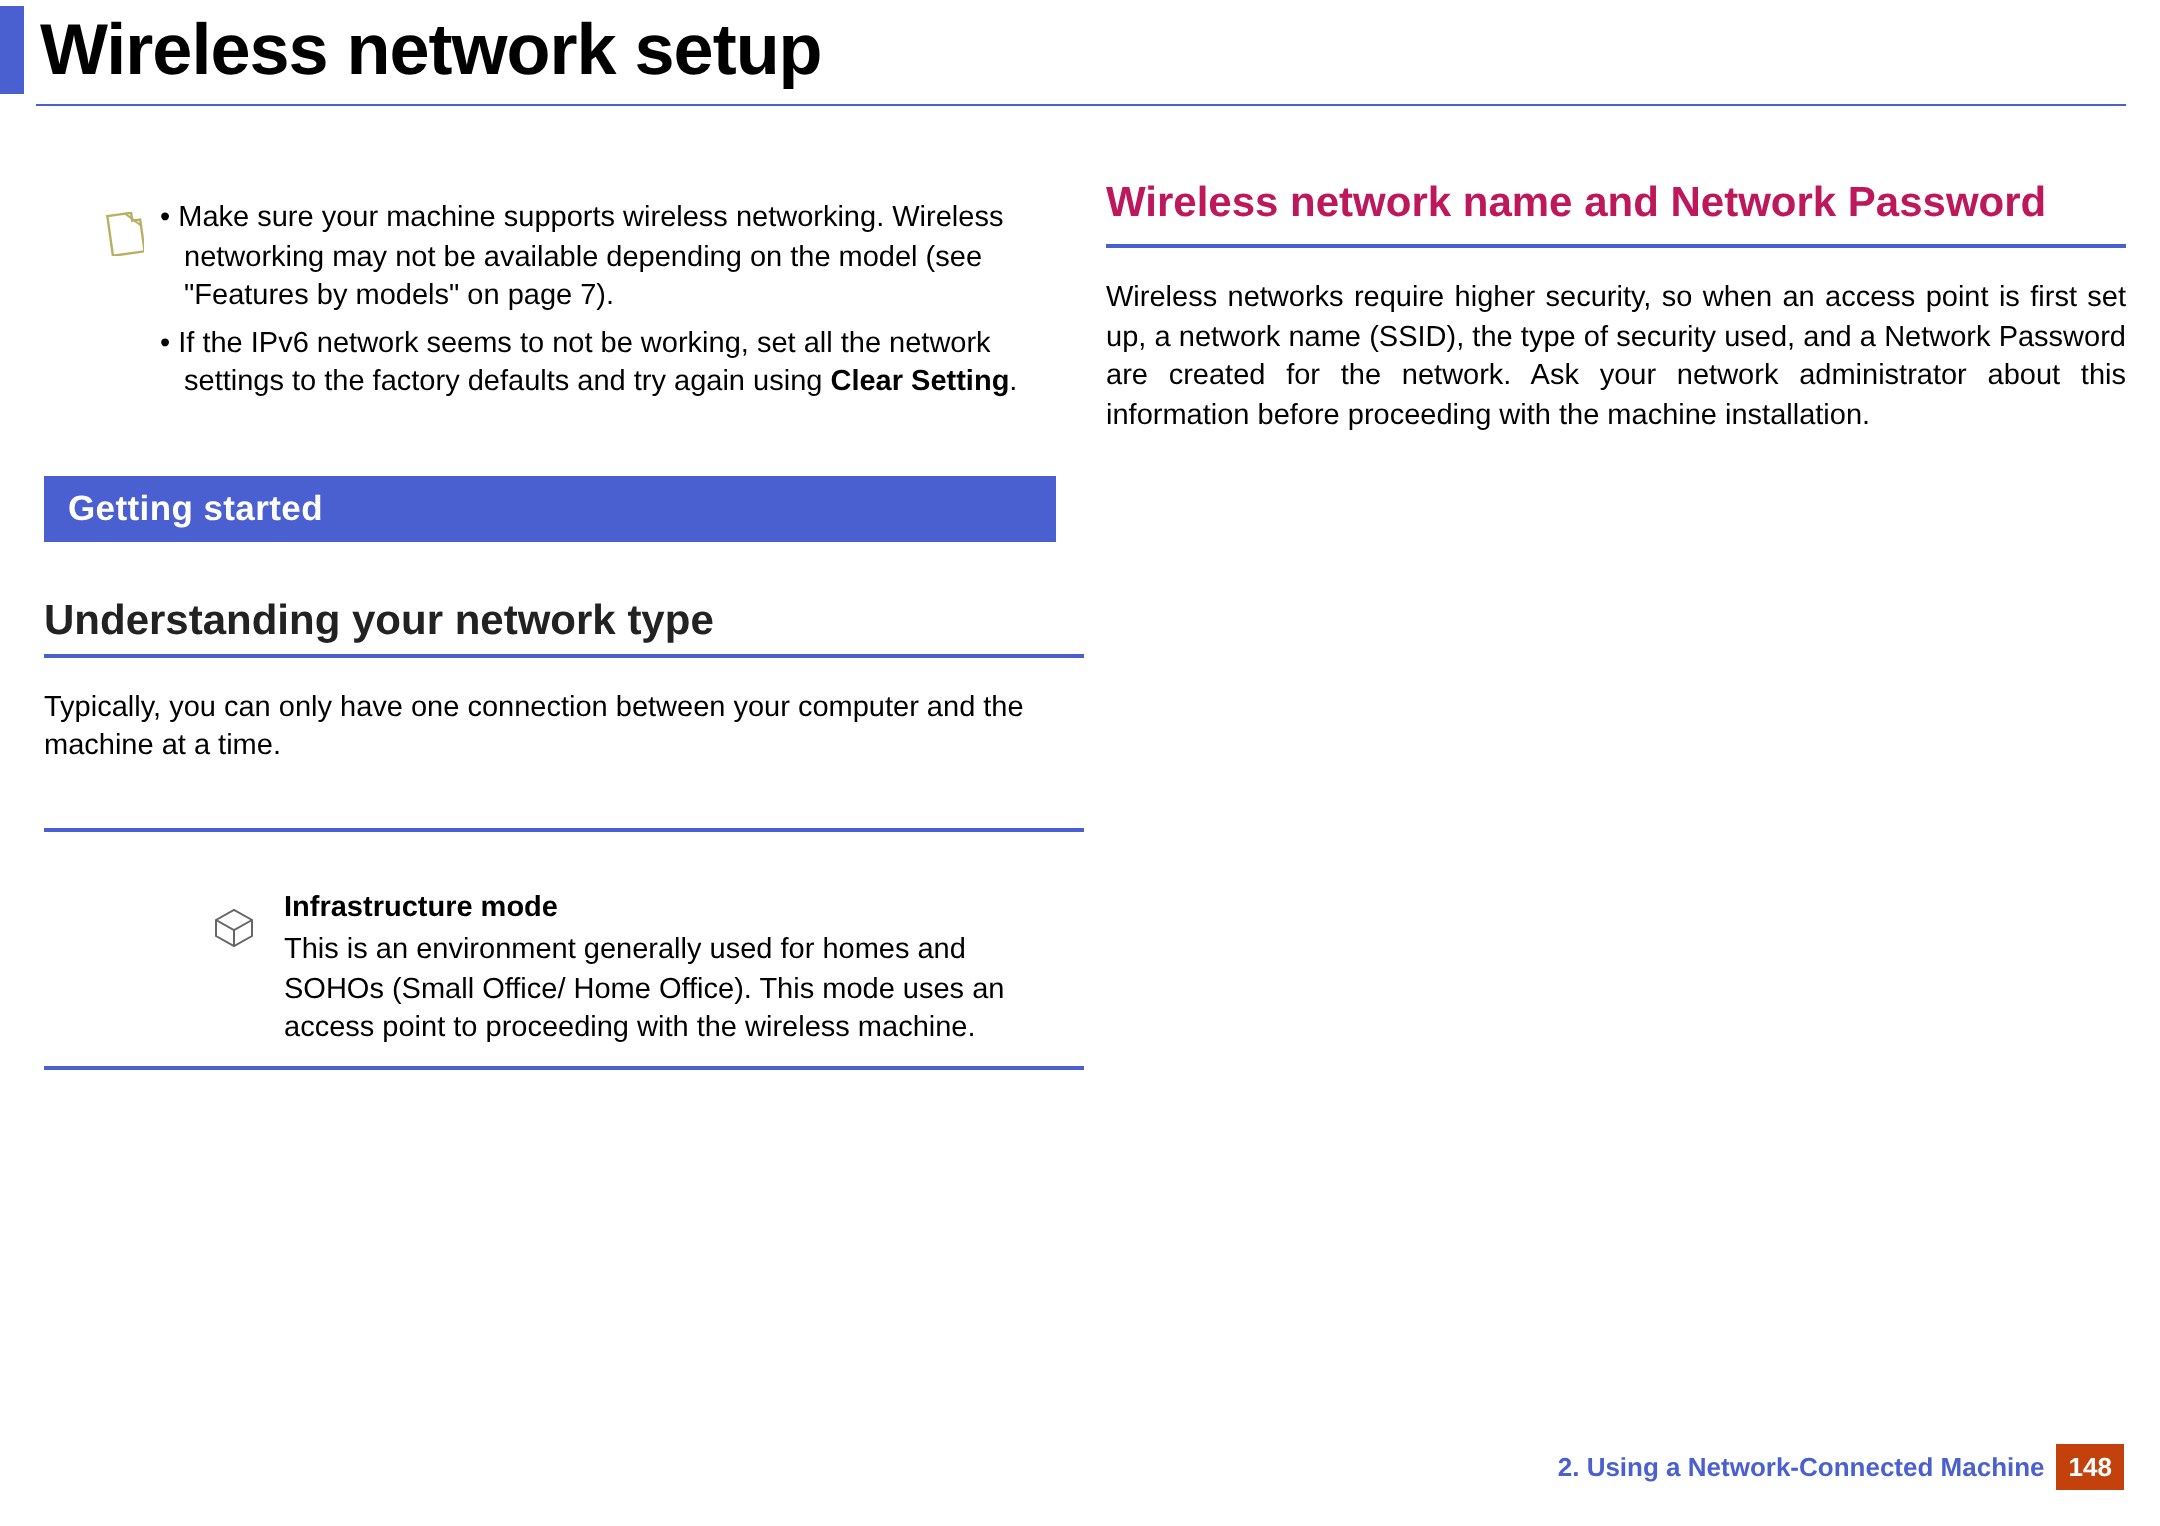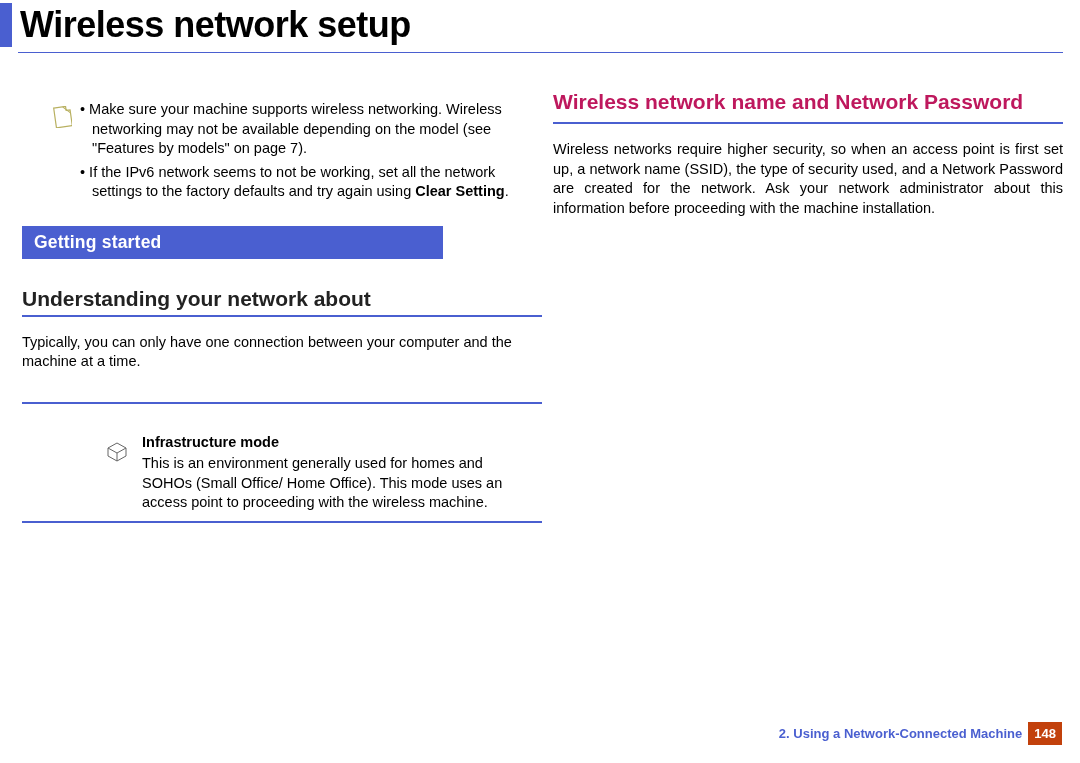--- a/index.html
+++ b/index.html
@@ -4,26 +4,26 @@
 <style>
   * { box-sizing: border-box; margin: 0; padding: 0; }
   html, body { width: 1080px; height: 763px; font-family: Arial, Helvetica, sans-serif; color: #000; background: #fff; }
   .page { position: relative; width: 1080px; height: 763px; }
   .title-wrap { position: absolute; left: 0; top: 0; height: 50px; display: flex; align-items: center; }
   .title-bar { width: 12px; height: 44px; background: #4a5fd0; margin-right: 8px; }
   .page-title { font-size: 36px; font-weight: 700; letter-spacing: -0.5px; }
   .title-rule { position: absolute; left: 18px; top: 52px; width: 1045px; height: 0; border-top: 1px solid #4a5fd0; }
   .column-left { position: absolute; left: 22px; top: 100px; width: 520px; }
   .column-right { position: absolute; left: 553px; top: 90px; width: 510px; }
-  .note-block { position: relative; padding-left: 58px; margin-bottom: 24px; }
+  .note-block { position: relative; padding-left: 58px; margin-bottom: 36px; }
   .note-icon { position: absolute; left: 30px; top: 6px; }
   .note-list { font-size: 14.5px; line-height: 1.35; }
   .note-list li { list-style: none; margin-bottom: 4px; text-indent: -12px; padding-left: 12px; }
   .bold { font-weight: 700; }
-  .section-banner { background: #4a5fd0; color: #fff; font-weight: 700; font-size: 17.5px; padding: 6px 10px 6px 12px; width: 421px; margin-bottom: 28px; letter-spacing: 0.2px; }
+  .section-banner { background: #4a5fd0; color: #fff; font-weight: 700; font-size: 17.5px; padding: 6px 10px 6px 12px; width: 506px; margin-bottom: 28px; letter-spacing: 0.2px; }
   .sub-heading { font-weight: 700; font-size: 21px; color: #222; margin-bottom: 4px; }
   .sub-rule { height: 0; border-top: 2px solid #4a5fd0; margin-bottom: 16px; }
   .body-text { font-size: 14.5px; line-height: 1.35; margin-bottom: 30px; }
   .def-block { border-top: 2px solid #4a5fd0; border-bottom: 2px solid #4a5fd0; padding: 10px 0 8px 0; position: relative; min-height: 90px; }
   .def-inner { padding-left: 120px; padding-right: 6px; margin-top: 20px; }
   .def-title { font-weight: 700; font-size: 14.5px; margin-bottom: 4px; }
   .def-text { font-size: 14.5px; line-height: 1.35; }
   .def-icon { position: absolute; left: 82px; top: 36px; }
   .footer { position: absolute; right: 18px; bottom: 18px; display: flex; align-items: center; gap: 0; }
   .footer-text { color: #4a5fd0; font-weight: 700; font-size: 13px; margin-right: 6px; }
@@ -51,21 +51,21 @@
         </svg>
       </span>
       <ul class="note-list">
         <li>• <span>Make sure your machine supports wireless networking. Wireless networking may not be available depending on the model (see "Features by models" on page 7).</span></li>
         <li>• <span>If the IPv6 network seems to not be working, set all the network settings to the factory defaults and try again using </span><span class="bold">Clear Setting</span><span>.</span></li>
       </ul>
     </div>
 
     <div class="section-banner">Getting started</div>
 
-    <h2 class="sub-heading">Understanding your network about</h2>
+    <h2 class="sub-heading">Understanding your network type</h2>
     <div class="sub-rule"></div>
 
     <p class="body-text">Typically, you can only have one connection between your computer and the machine at a time.</p>
 
     <div class="def-block">
       <span class="def-icon">
         <svg width="26" height="24" viewBox="0 0 26 24">
           <path d="M4 8 L13 3 L22 8 L22 16 L13 21 L4 16 Z" fill="none" stroke="#666" stroke-width="1"></path>
           <path d="M4 8 L13 13 L22 8 M13 13 L13 21" fill="none" stroke="#666" stroke-width="1"></path>
         </svg>

